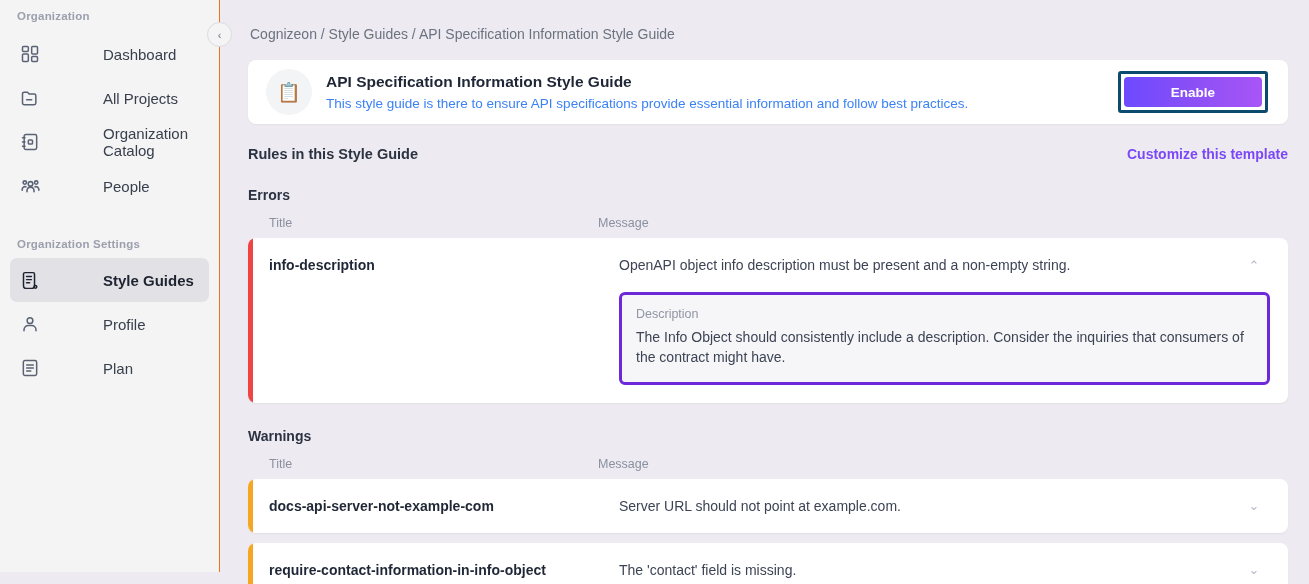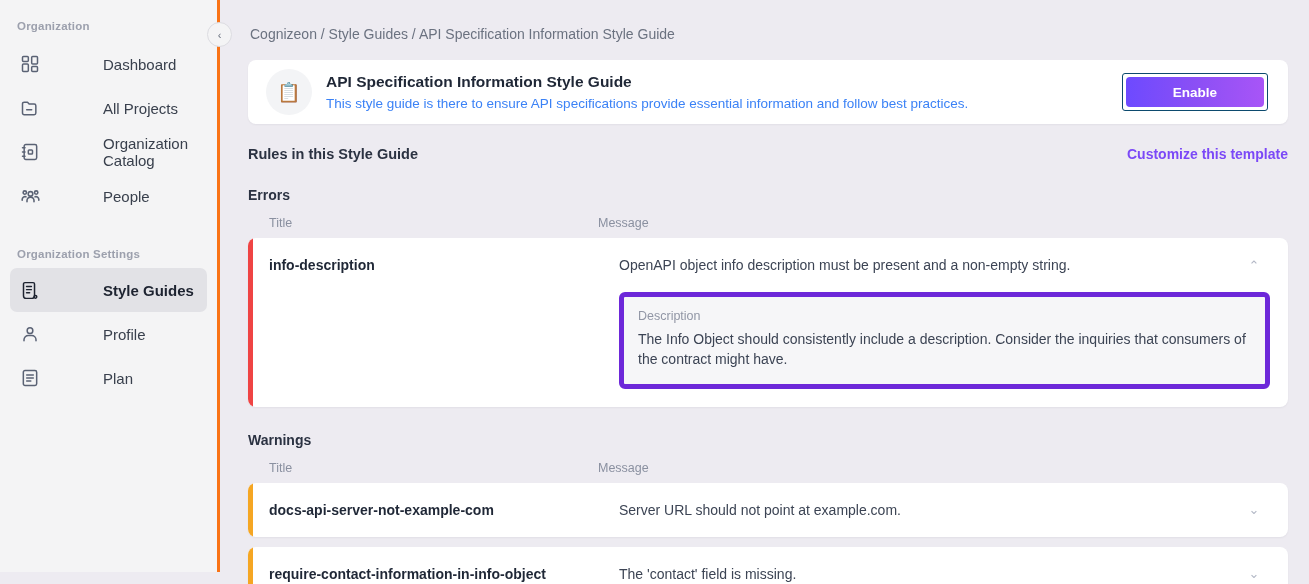--- a/index.html
+++ b/index.html
@@ -8,22 +8,22 @@
     overflow: hidden;
     font-family: "Liberation Sans", sans-serif;
     background: #edebf1;
   }
   .app { display: flex; width: 1309px; height: 584px; position: relative; }
 
   
   .sidebar {
     width: 220px; height: 572px;
     background: #f4f4f5;
-    border-right: 3px solid #f97316;
-    padding-top: 20px;
+    border-right: 1px solid #f97316;
+    padding-top: 10px;
     flex: 0 0 220px;
     position: relative;
   }
   .side-section-label {
     font-size: 11.5px;
     font-weight: bold;
     color: #9ca0ad;
     letter-spacing: 0.2px;
     padding: 0 0 0 17px;
     margin-bottom: 10px;
@@ -95,21 +95,21 @@
     display: flex; align-items: center; justify-content: center;
     font-size: 19px;
     flex: 0 0 46px;
     margin-right: 14px;
   }
   .guide-texts { flex: 1 1 auto; min-width: 0; }
   .guide-title { font-size: 15.5px; font-weight: bold; color: #1f2736; line-height: 1.5; }
   .guide-sub { font-size: 13.5px; color: #3b82f6; line-height: 1.6; }
 
   .enable-wrap {
-    border: 1px solid #0c4a6e;
+    border: 3px solid #0c4a6e;
     border-radius: 3px;
     padding: 3px;
     flex: 0 0 auto;
     margin-right: 6px;
   }
   .enable-btn {
     width: 138px; height: 30px;
     border: none;
     border-radius: 4px;
     background: linear-gradient(90deg,#6d4aff 0%,#8b4ff5 50%,#a855f7 100%);
@@ -166,21 +166,21 @@
   .rule-title {
     width: 350px; flex: 0 0 350px;
     font-size: 14px; font-weight: bold; color: #1f2736;
   }
   .rule-msg { flex: 1 1 auto; font-size: 14px; color: #3c4454; }
   .chev { width: 20px; flex: 0 0 20px; color: #b3b8c6; font-size: 13px; text-align: center; cursor: pointer; }
 
   .rule-expand { padding: 0 18px 18px 371px; }
   .desc-box {
     background: #f6f6f8;
-    border: 5px solid #6d28d9;
+    border: 3px solid #6d28d9;
     border-radius: 6px;
     padding: 12px 14px 14px 14px;
   }
   .desc-label { font-size: 12.5px; color: #9196a5; margin-bottom: 7px; }
   .desc-text { font-size: 14px; color: #3c4454; line-height: 1.42; }
 
   svg { display: block; }
 </style>
 </head>
 <body>

